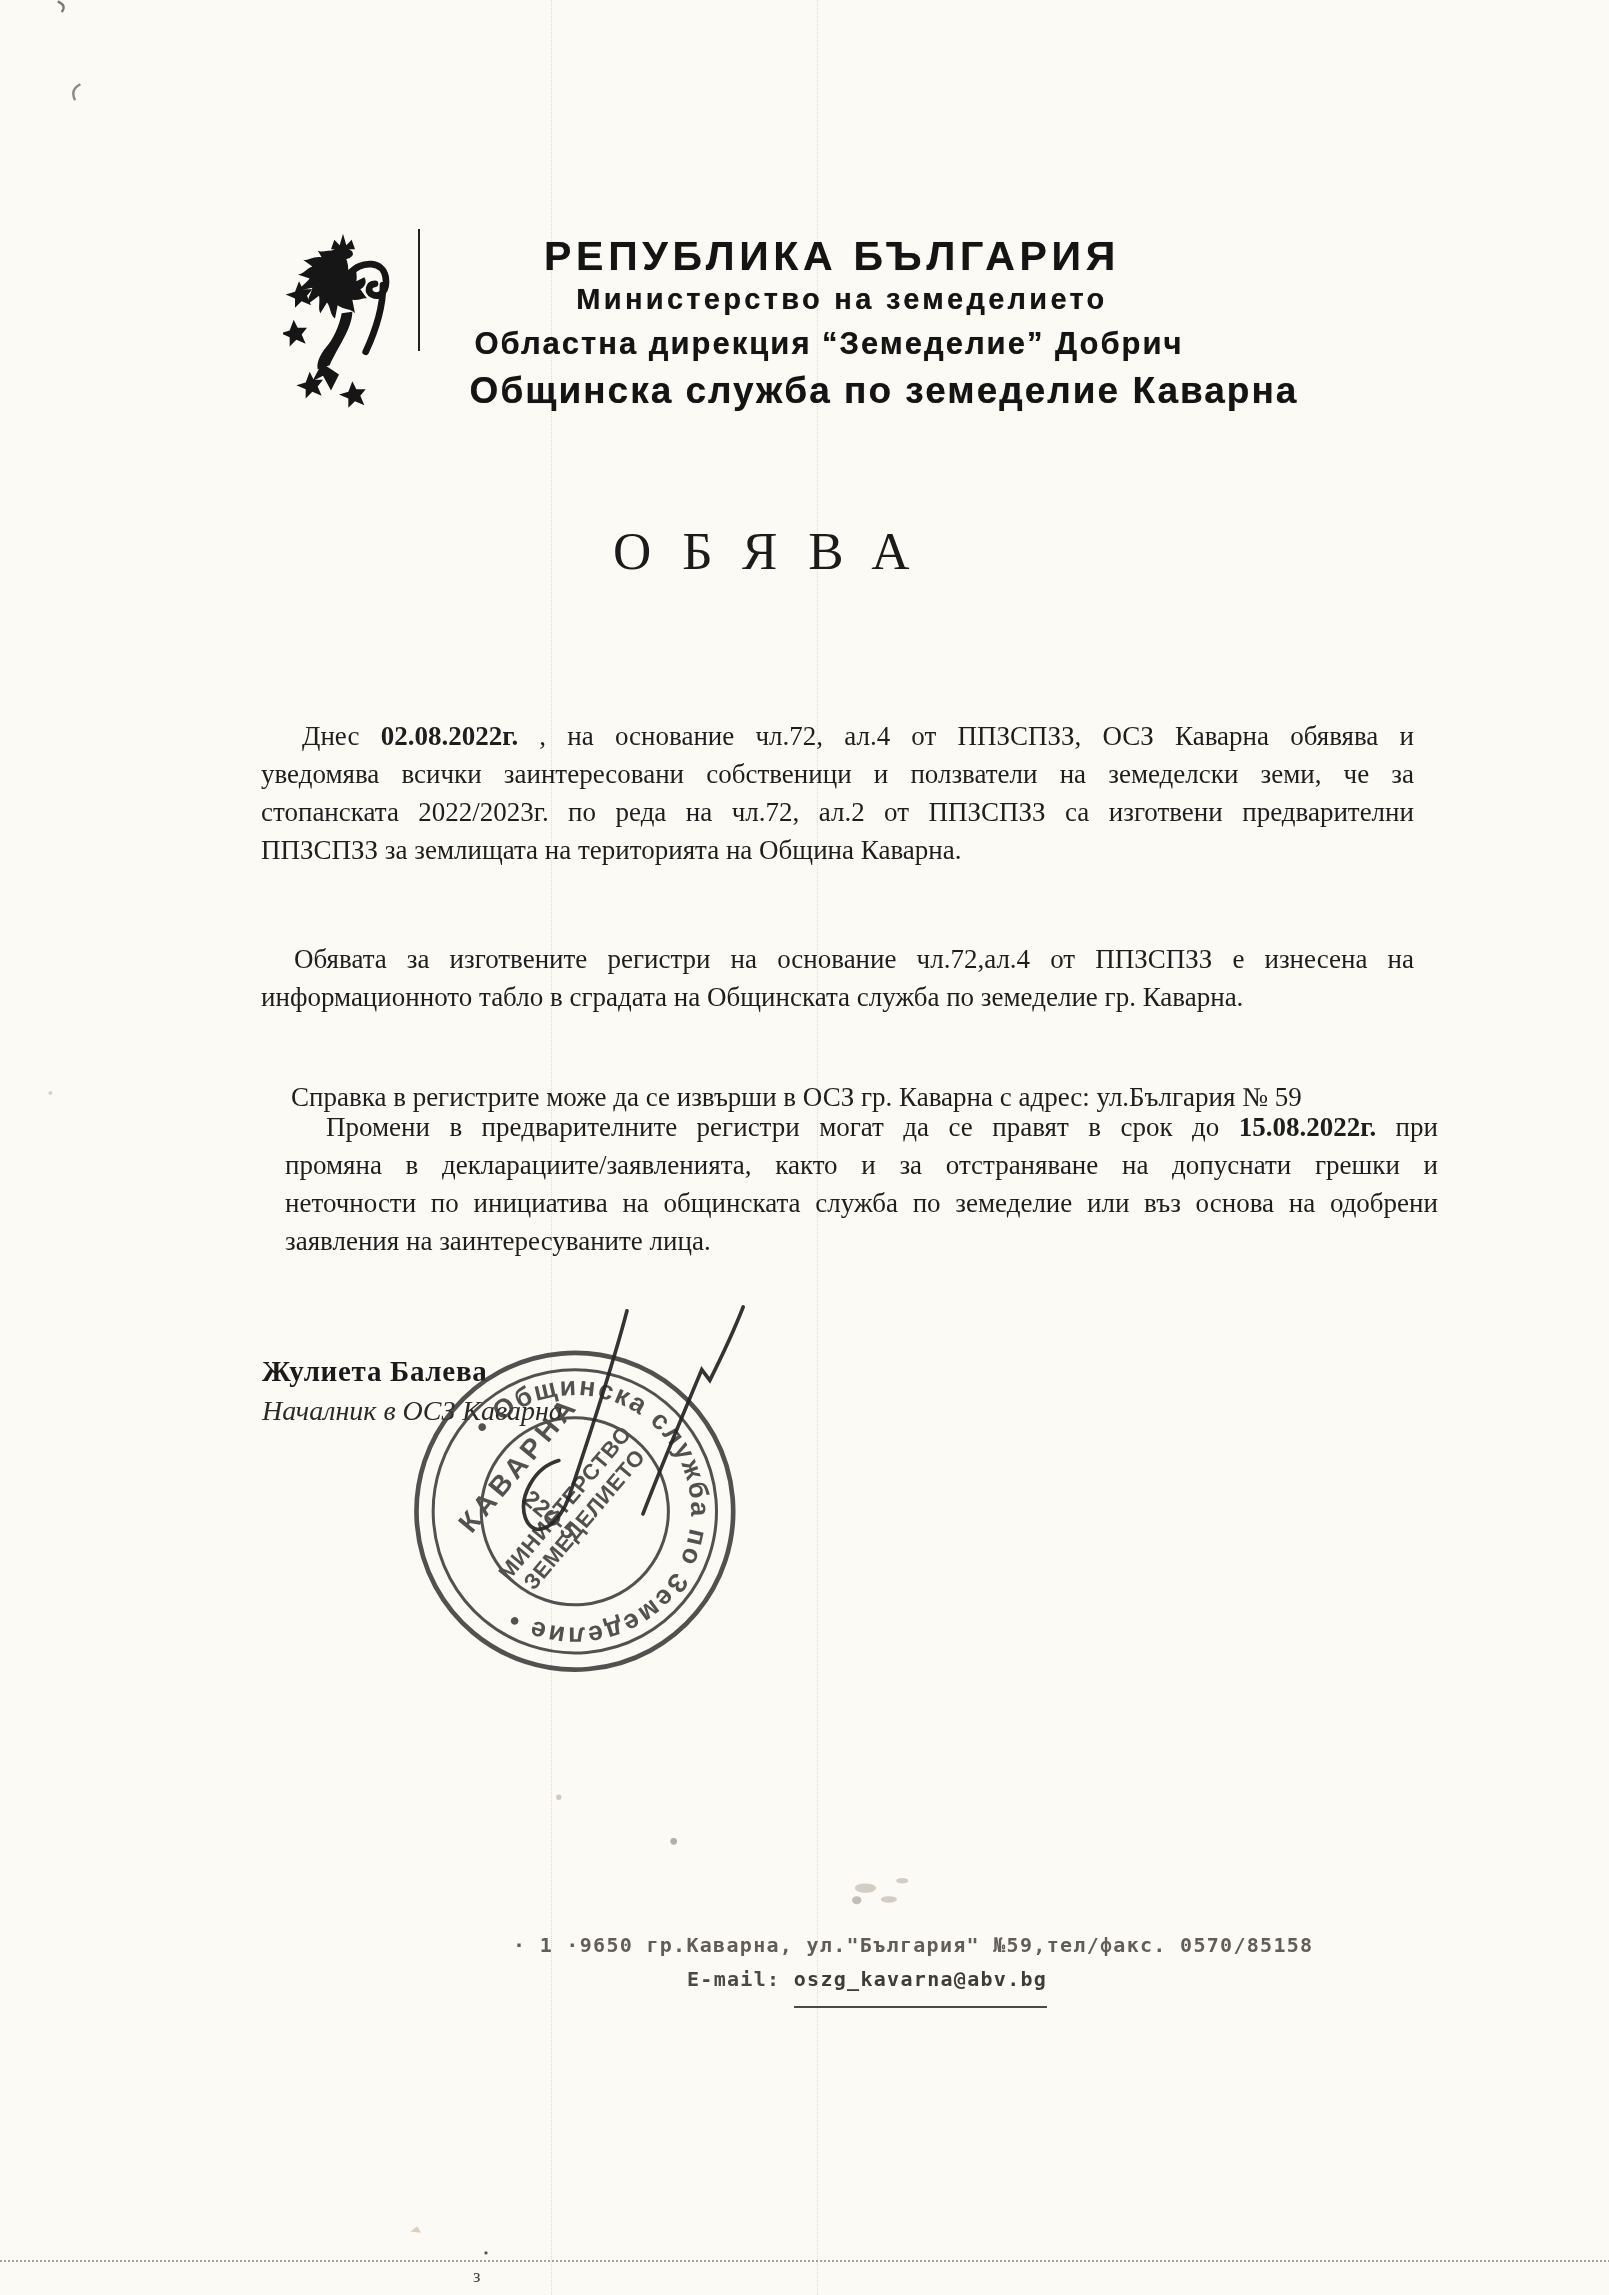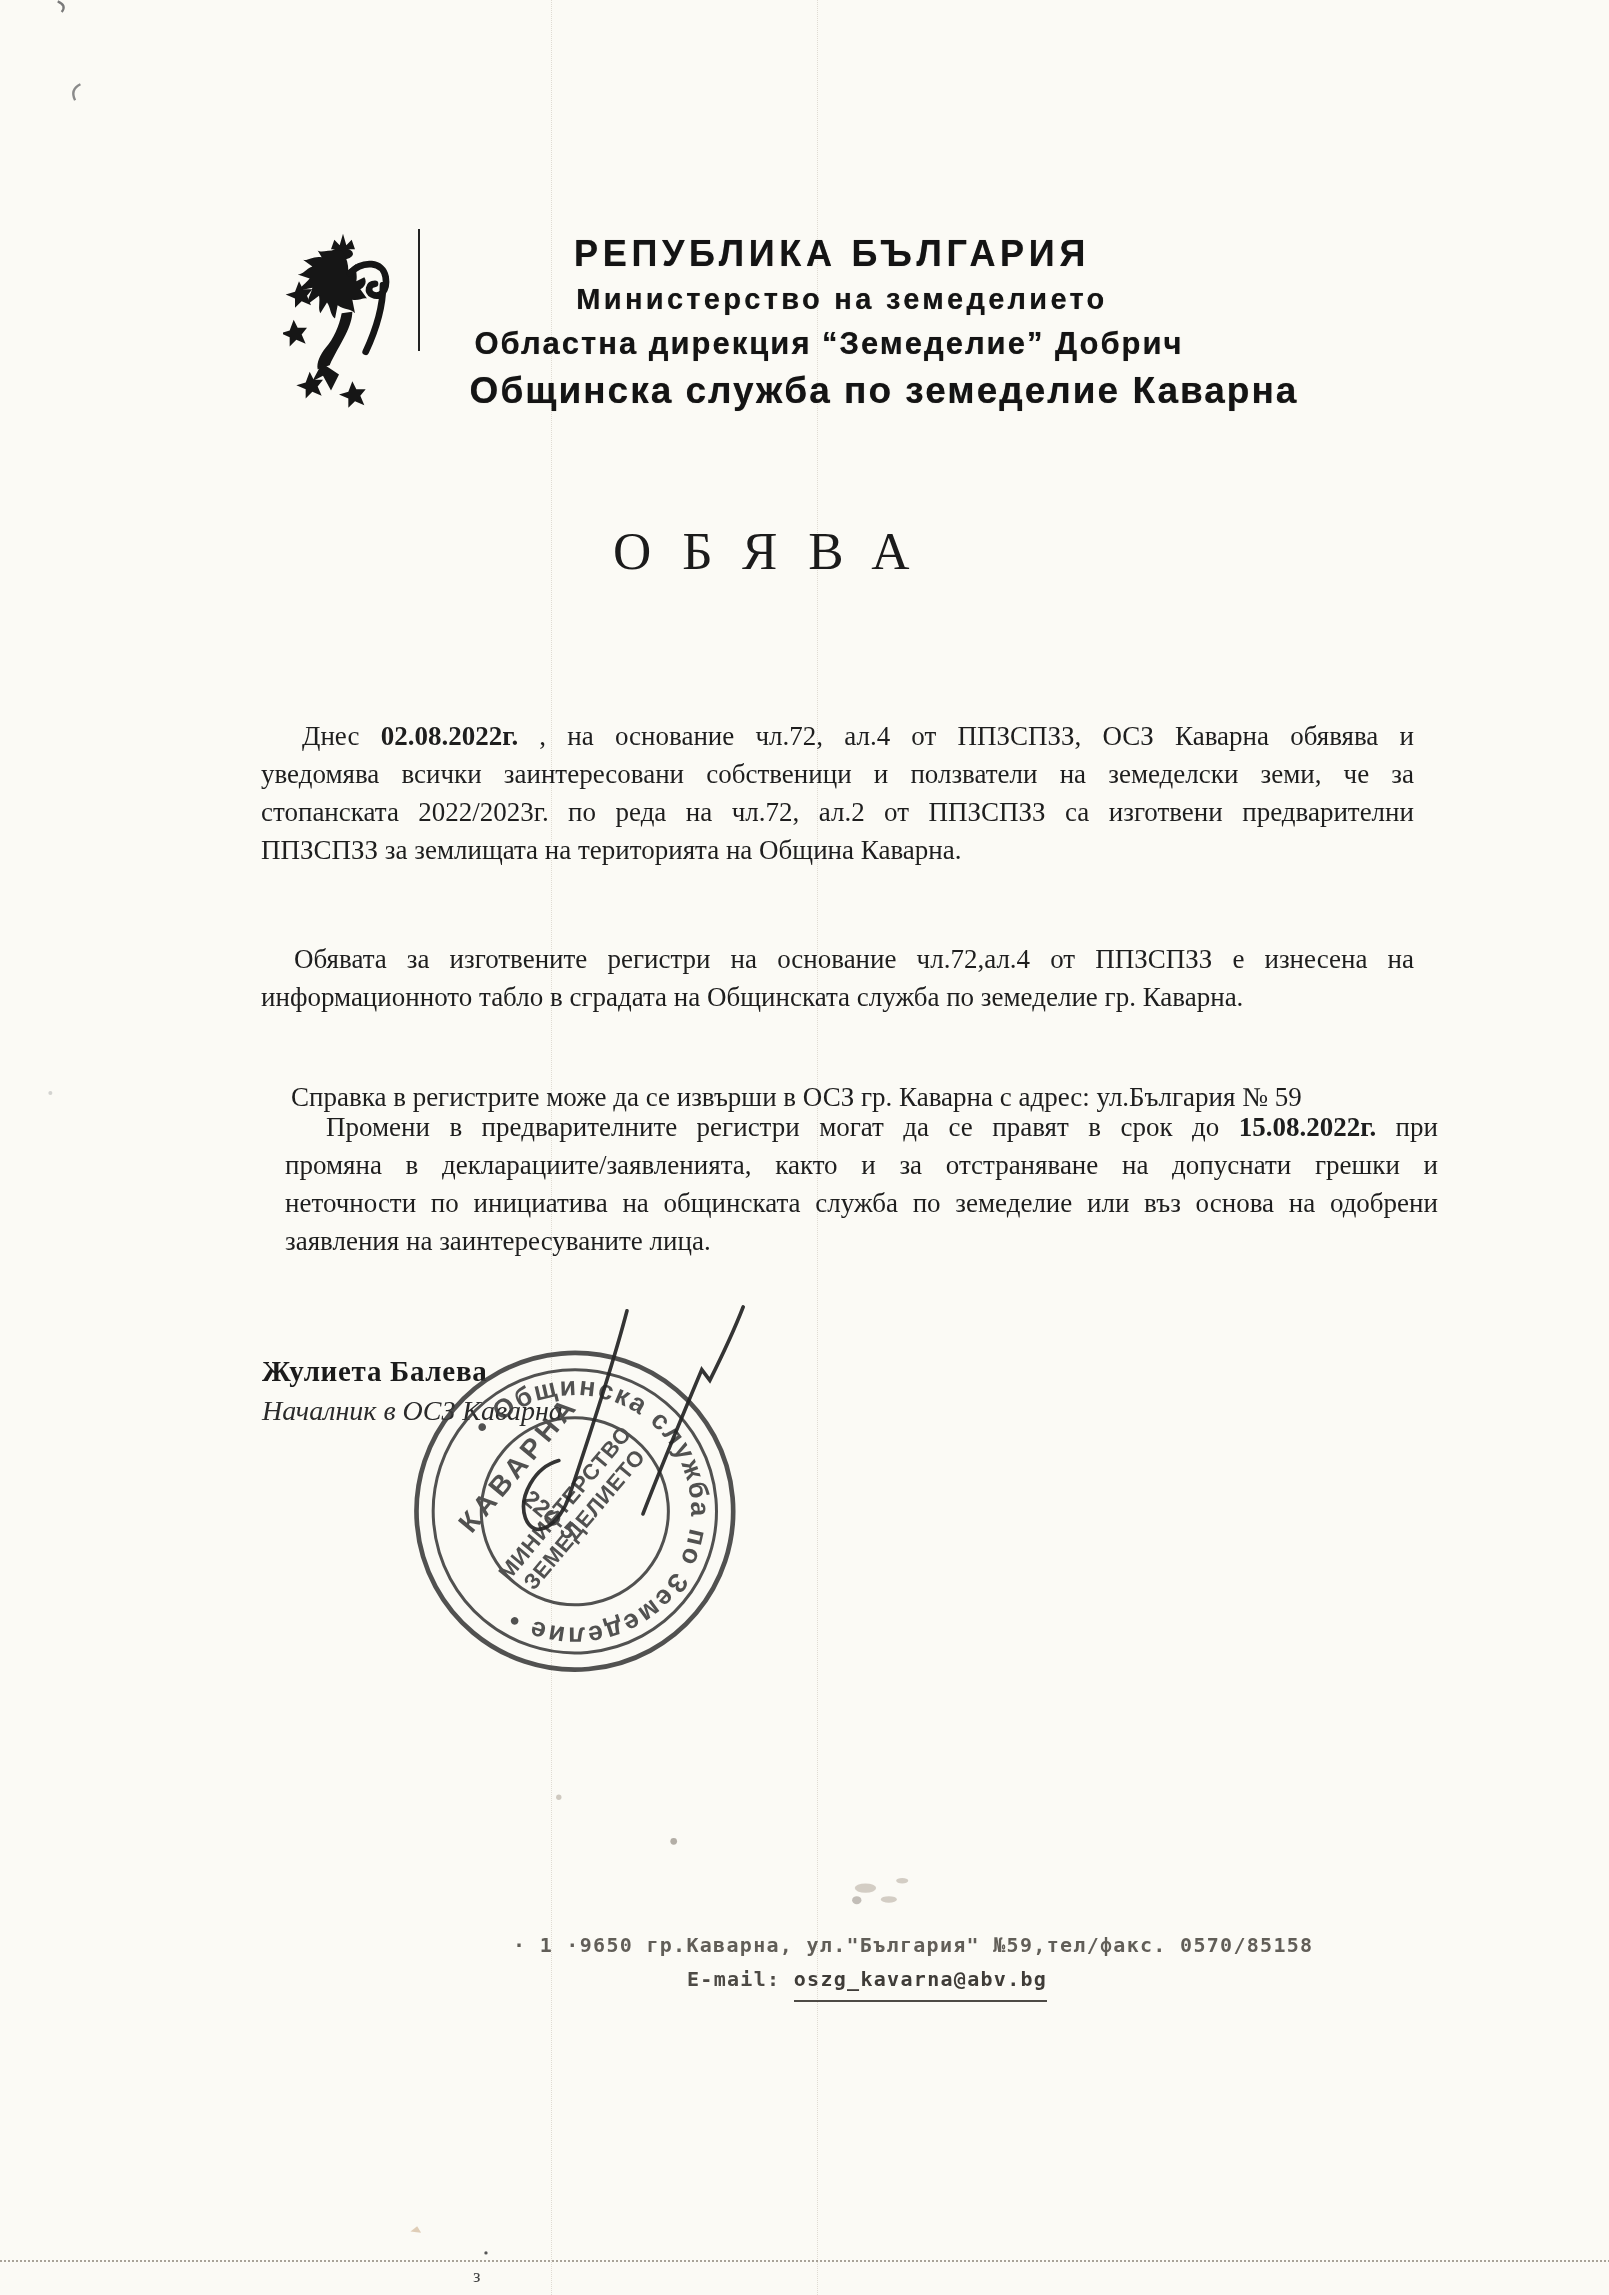--- a/index.html
+++ b/index.html
@@ -7,21 +7,21 @@
         font-family:"Liberation Serif",serif;}
   
   .crease{position:absolute;top:0;bottom:0;width:0;border-left:1.3px dotted rgba(150,140,122,.28);}
   #crease-a{left:551px;} #crease-b{left:817px;}
   .bottom-dotted{position:absolute;left:0;right:0;top:2260px;height:0;border-top:2px dotted #8d867b;opacity:.75;}
 
   
   .hdr{position:absolute;transform:translateX(-50%);white-space:nowrap;
        font-family:"Liberation Sans",sans-serif;font-weight:bold;color:#141414;
        text-shadow:0 0 0.7px rgba(10,10,10,.6);}
-  #hdr-country{left:832px;top:233px;font-size:36px;letter-spacing:4.7px;}
+  #hdr-country{left:832px;top:233px;font-size:41px;letter-spacing:4.7px;}
   #hdr-ministry{left:842px;top:283px;font-size:29px;letter-spacing:3.3px;}
   #hdr-directorate{left:829px;top:326px;font-size:31px;letter-spacing:2px;}
   #hdr-office{left:884px;top:370px;font-size:37px;letter-spacing:2px;}
   .emblem{position:absolute;left:283px;top:233px;width:112px;height:175px;}
   .divider{position:absolute;left:418px;top:229px;width:2px;height:122px;background:#222;}
 
   
   .doc-title{position:absolute;left:613px;top:521px;font-weight:normal;font-size:53px;
              letter-spacing:31px;color:#1b1b1b;white-space:nowrap;}
 
@@ -39,21 +39,21 @@
   .sig-name{position:absolute;left:262px;top:1355px;font-weight:bold;font-size:29px;
             letter-spacing:0.7px;color:#1b1b1b;white-space:nowrap;}
   .sig-title{position:absolute;left:262px;top:1395px;font-style:italic;font-size:28px;
              color:#2a2a2a;white-space:nowrap;}
 
   
   .footer-line1{position:absolute;left:513px;top:1933px;font-family:"DejaVu Sans Mono",monospace;
                 font-weight:bold;font-size:20px;letter-spacing:1.3px;color:#55514b;opacity:.92;white-space:nowrap;}
   .footer-line2{position:absolute;left:687px;top:1967px;font-family:"DejaVu Sans Mono",monospace;
                 font-weight:bold;font-size:20px;letter-spacing:1.3px;color:#4d4a45;white-space:nowrap;}
-  .footer-email{border-bottom:2px solid #4d4a45;padding-bottom:9px;color:#3f3c38;}
+  .footer-email{border-bottom:2px solid #4d4a45;padding-bottom:15px;color:#3f3c38;}
 
   .stray-mark{position:absolute;color:#444;font-size:18.7px;}
   #bottom-z{left:473px;top:2265px;}
 
   .overlay{position:absolute;left:0;top:0;width:1610px;height:2295px;pointer-events:none;}
 </style>
 </head>
 <body>
 
 <div class="page">

